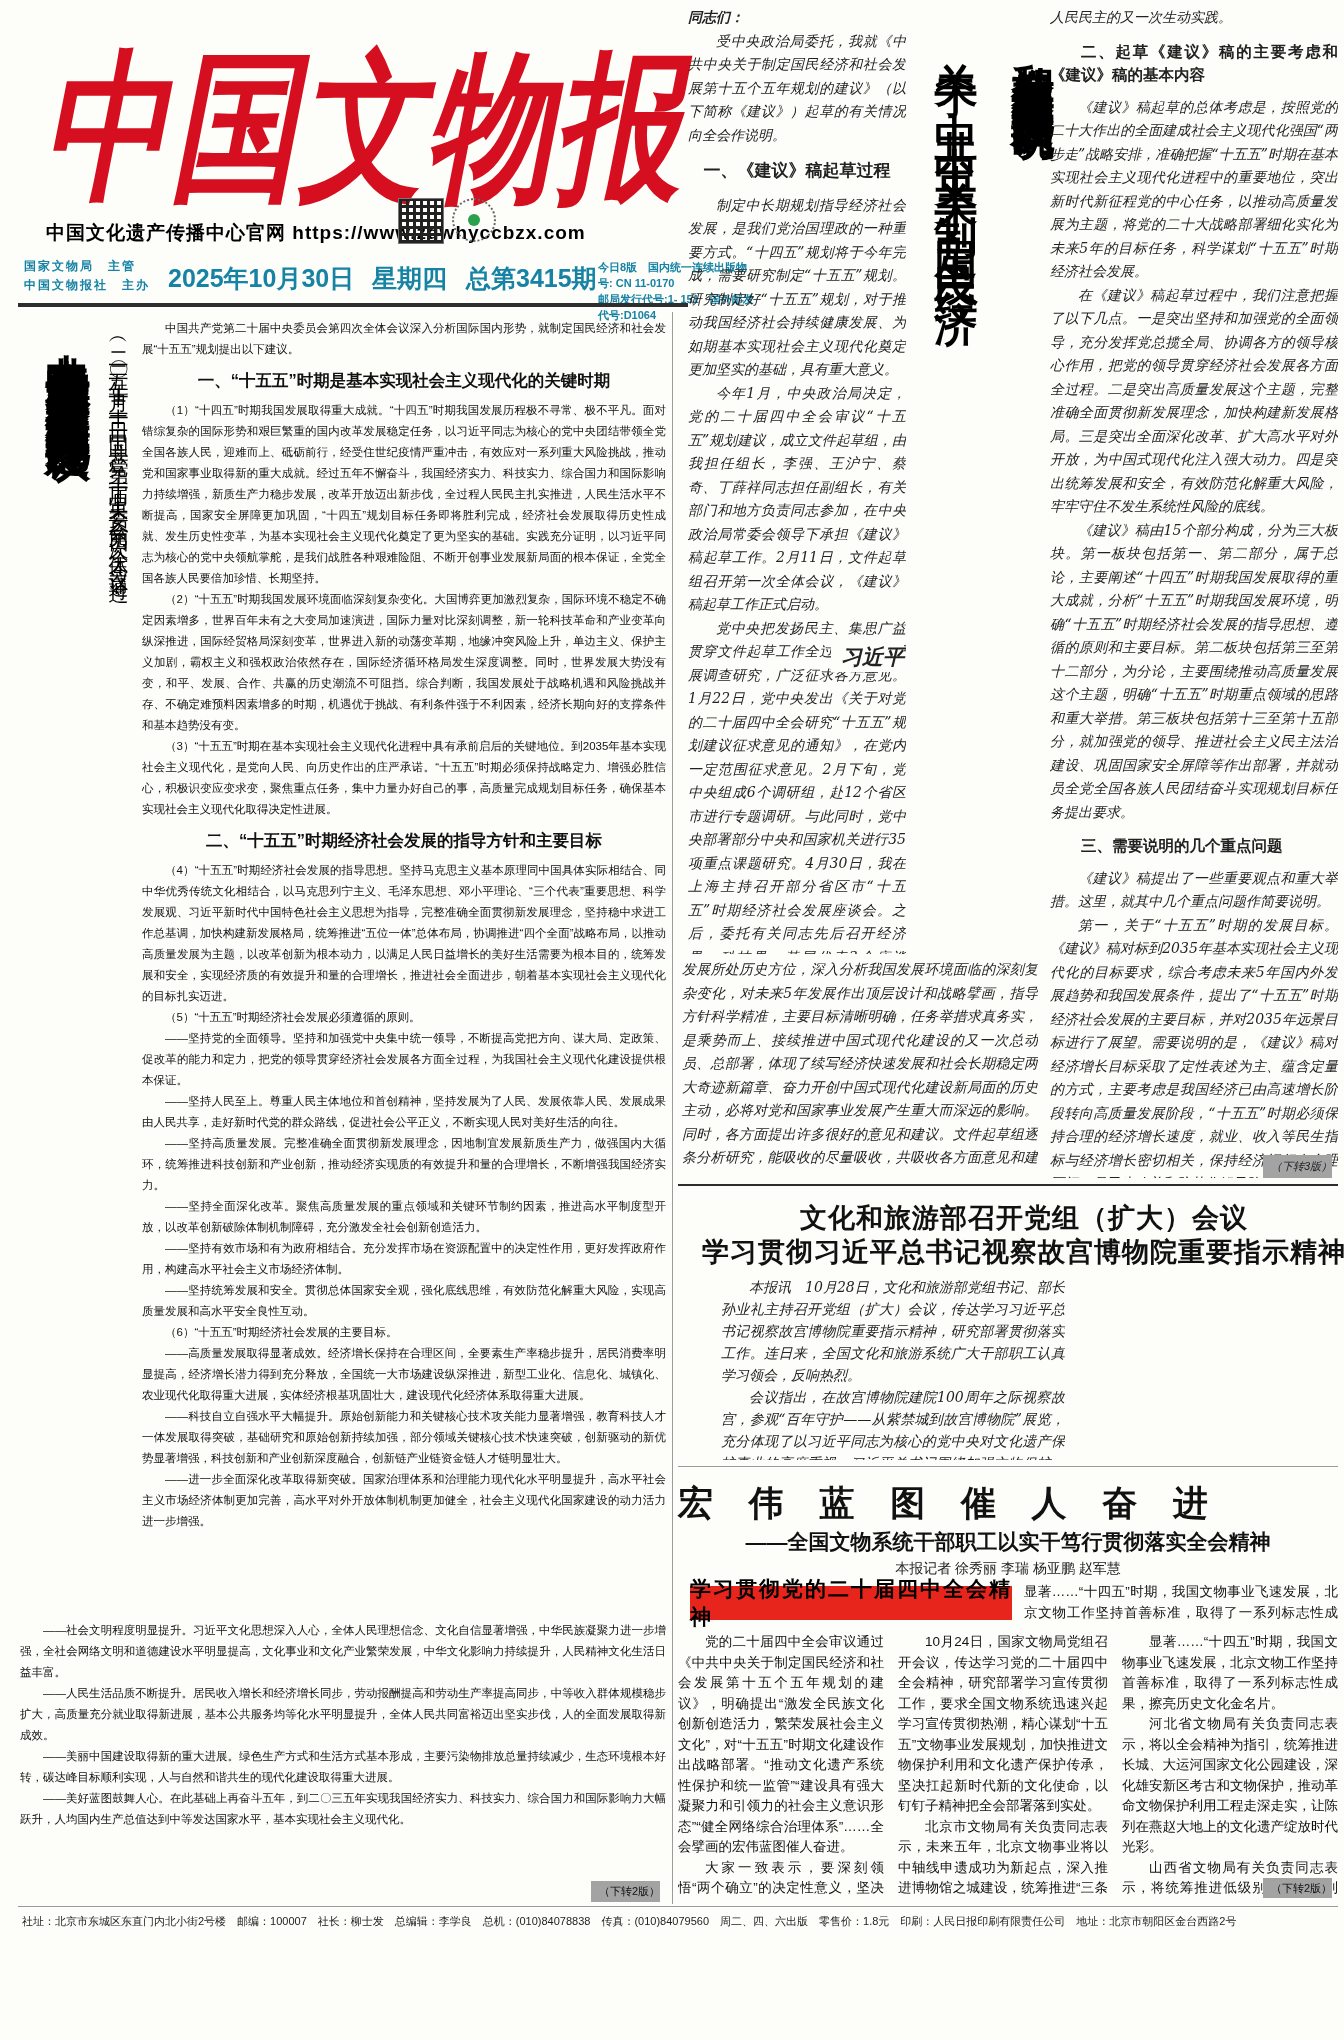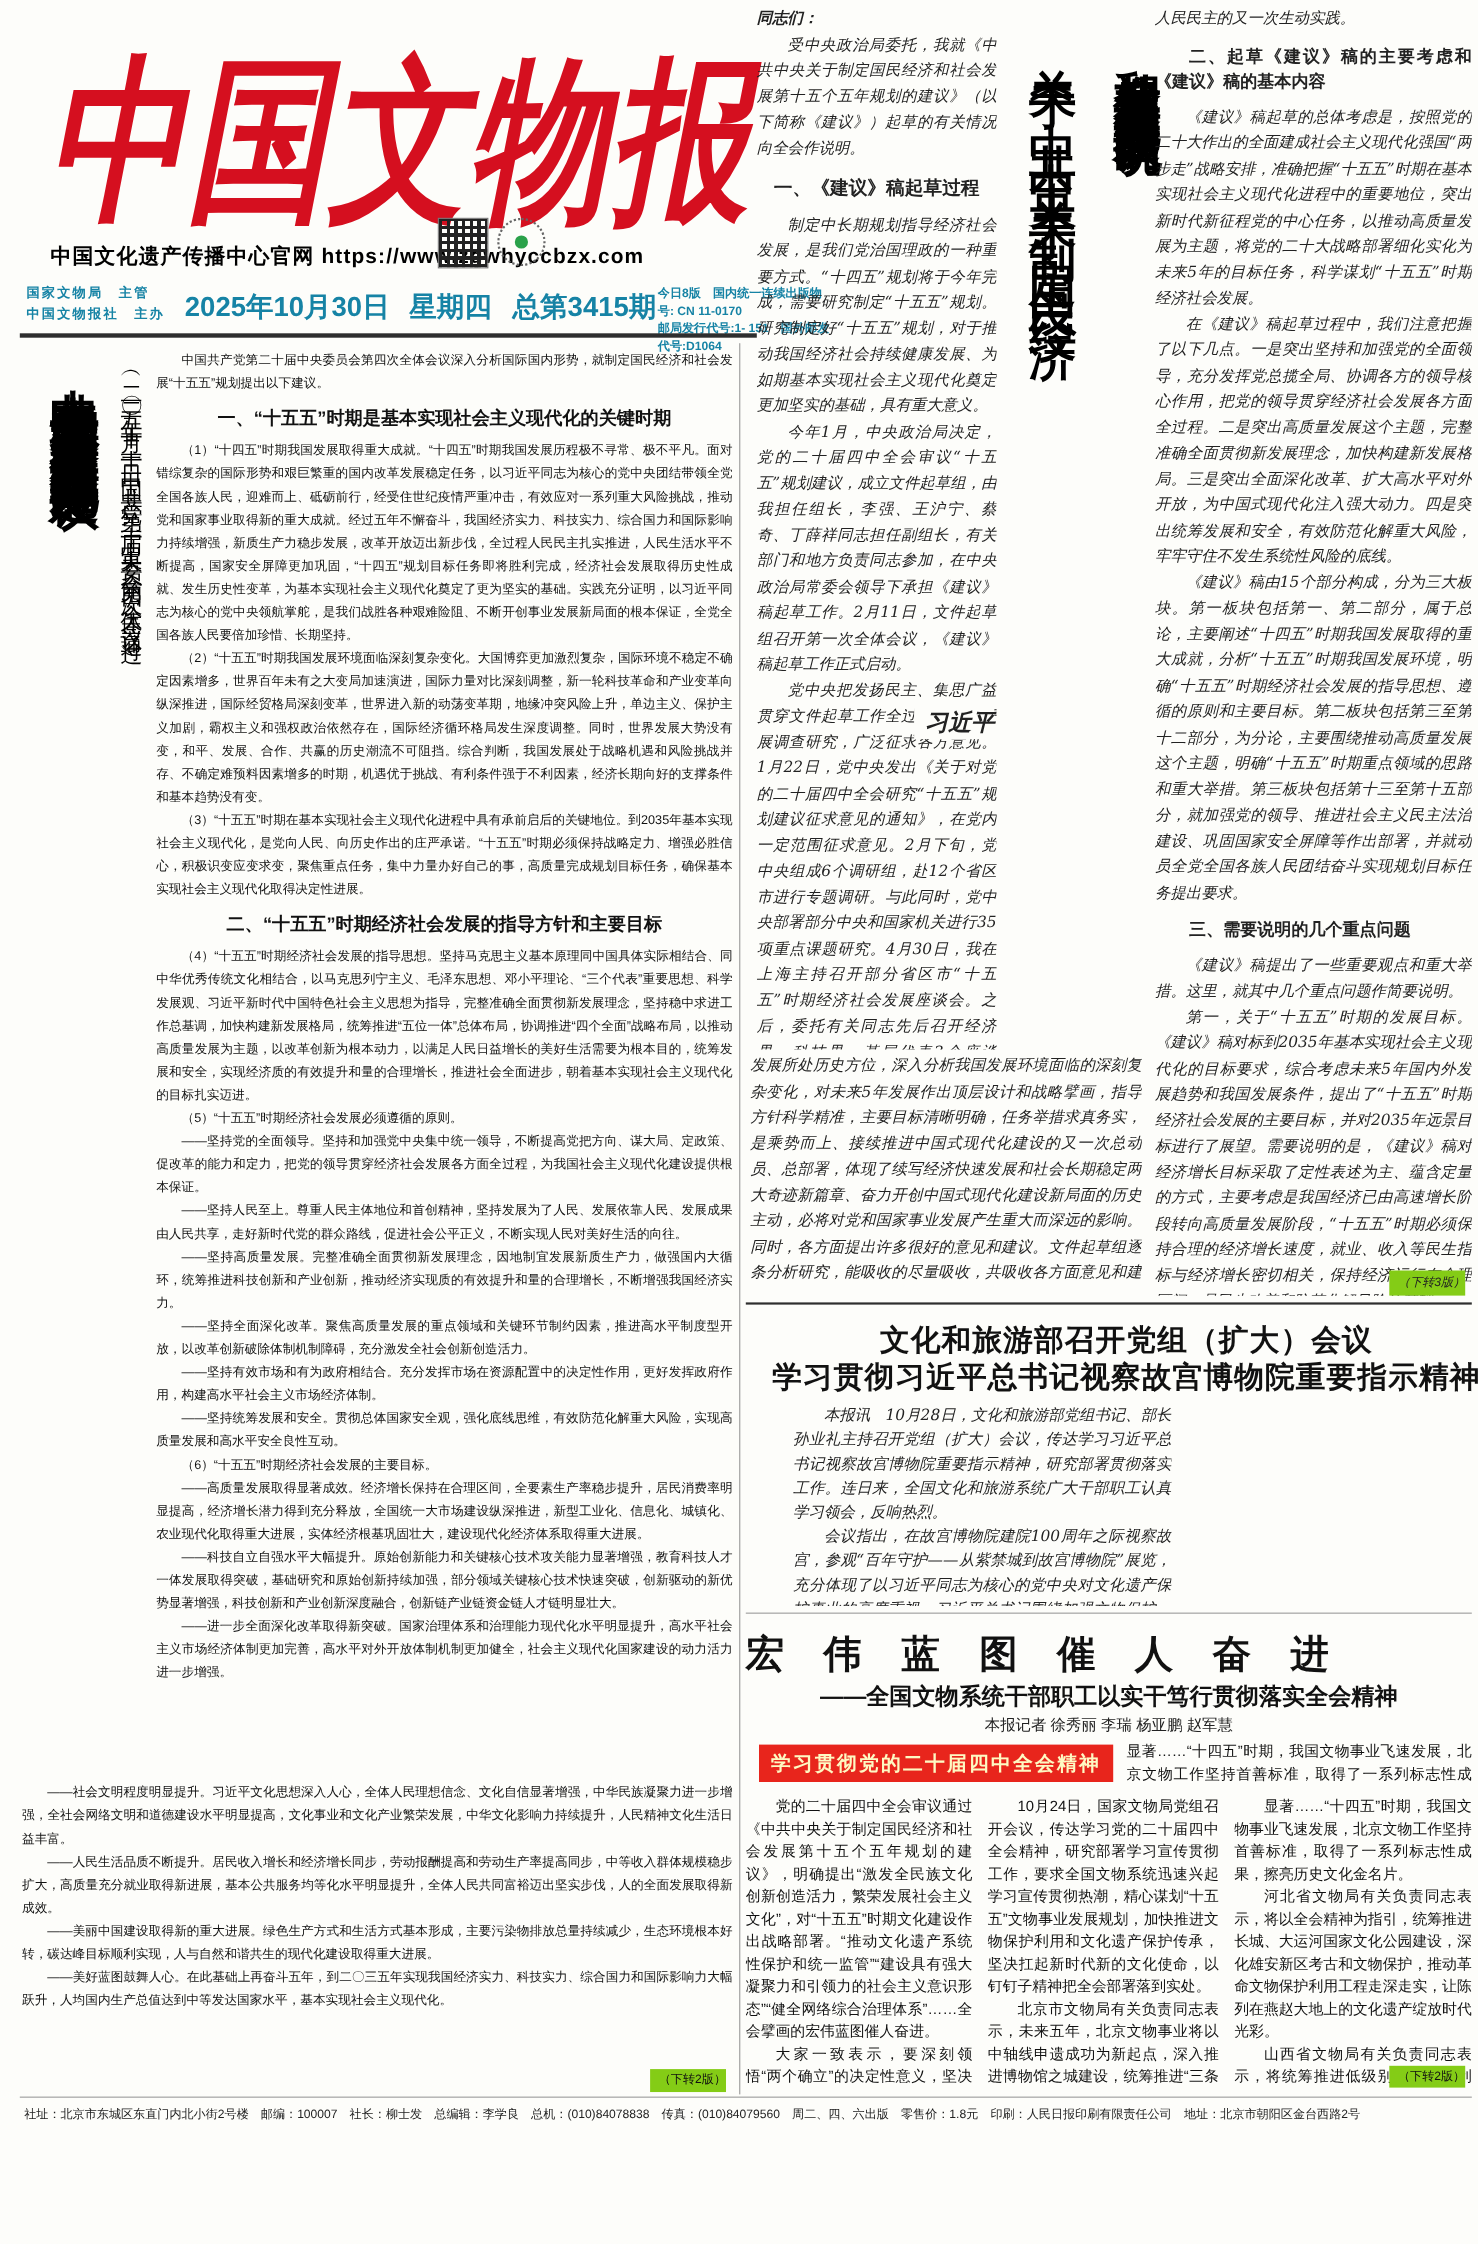--- a/index.html
+++ b/index.html
@@ -37,28 +37,28 @@
   .kai{font-family:"DejaVu Serif","Liberation Serif",serif;font-style:italic;
        font-size:14px;line-height:23.5px;text-align:justify;overflow:hidden;color:#222;}
   .kai p{margin:0;text-indent:2em;}
   .kai p.noind{text-indent:0;}
   .kai-h{font-style:normal;font-family:"Liberation Sans",sans-serif;font-size:17px;font-weight:bold;
          text-align:center;margin:12px 0 11px 0;text-indent:0 !important;}
   .kai-hp{font-style:normal;font-family:"Liberation Sans",sans-serif;font-weight:bold;font-size:15.5px;
           margin:10px 0 9px 0 !important;}
   .sig{position:absolute;top:636px;right:2px;background:#fdfdfa;padding:3px 0 3px 10px;
        font-family:"DejaVu Serif",serif;font-style:italic;font-weight:bold;font-size:21px;}
-  .jump{position:absolute;right:6px;bottom:0;background:#84cc16;padding-left:8px;font-size:11px;font-style:normal;
+  .jump{position:absolute;right:6px;bottom:0;background:#a3a3a3;padding-left:8px;font-size:11px;font-style:normal;
         font-family:"Liberation Sans",sans-serif;}
   
   .art-h1{font-size:27px;font-weight:bold;text-align:center;letter-spacing:1px;white-space:nowrap;margin-left:16px;}
   .art-h2{font-size:35px;font-weight:bold;text-align:left;letter-spacing:13px;white-space:nowrap;}
   .art-sub{font-size:21px;font-weight:bold;text-align:center;white-space:nowrap;}
   .art-by{font-size:14px;text-align:center;color:#222;}
-  .redbox{background:#e8251c;color:#fef9c3;font-weight:bold;font-size:18px;letter-spacing:2px;
+  .redbox{background:#e8251c;color:#000000;font-weight:bold;font-size:21px;letter-spacing:2px;
           display:flex;align-items:center;justify-content:center;}
   .news{font-size:13.5px;line-height:20.5px;text-align:justify;overflow:hidden;}
   .news p{margin:0;text-indent:2em;}
   .news p.noind{text-indent:0;}
   .footer{font-size:11px;color:#222;white-space:nowrap;letter-spacing:0;}
 </style>
 </head>
 <body>
 
 <div class="page">

